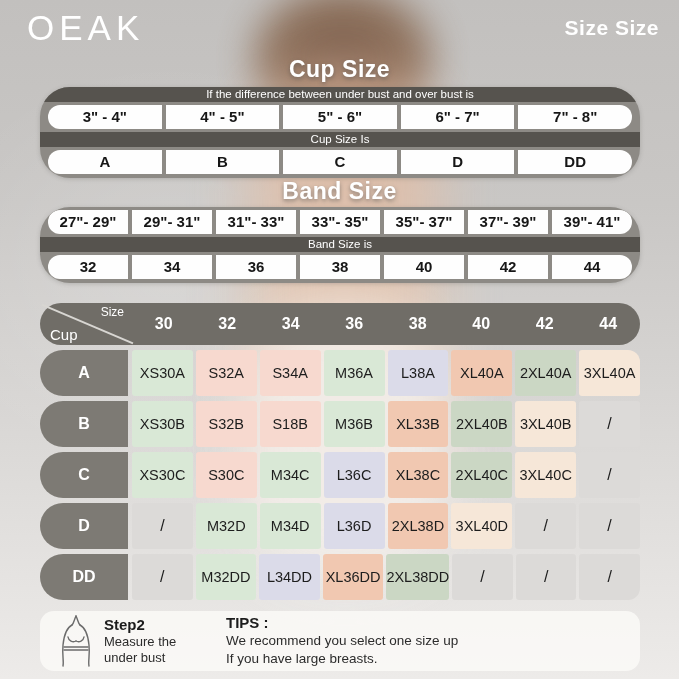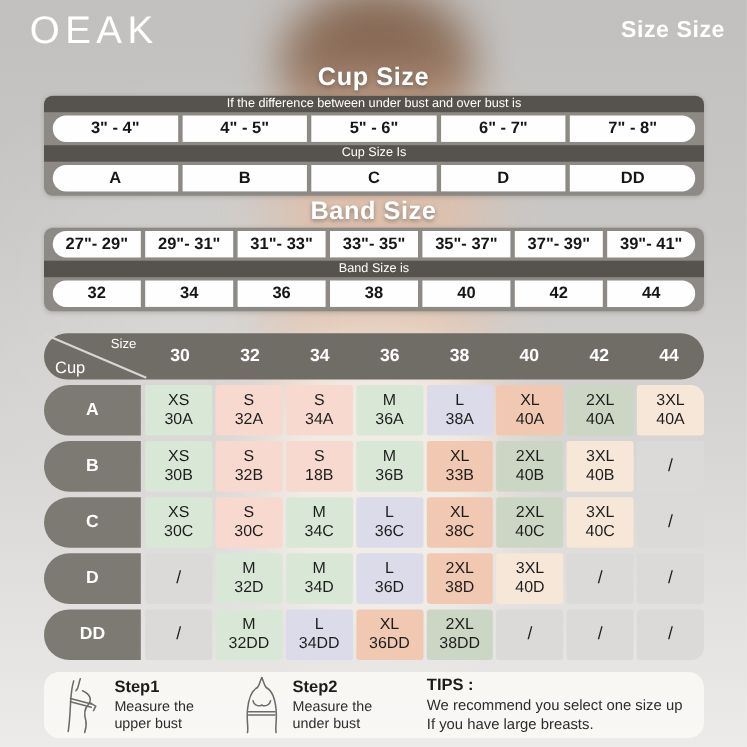--- a/index.html
+++ b/index.html
@@ -22,21 +22,21 @@
   .layer{position:absolute;z-index:1;}
 
   .logo{left:27px;top:8px;color:#fff;font-size:35px;font-weight:500;letter-spacing:5px;}
   .size-chart{right:20px;top:16px;color:#fff;font-size:21px;font-weight:600;letter-spacing:.5px;}
 
   .section-title{left:0;width:679px;text-align:center;color:#fff;font-size:23px;font-weight:700;
     letter-spacing:.5px;text-shadow:0 2px 4px rgba(90,88,85,.65);}
   .cup-title{top:56px;}
   .band-title{top:178px;}
 
-  .gtable{left:40px;width:600px;background:#8d8a85;border-radius:8px;overflow:hidden;
+  .gtable{left:40px;width:600px;background:#8d8a85;border-radius:30px;overflow:hidden;
     box-shadow:0 1px 4px rgba(80,78,75,.25);}
   .cup-table{top:87px;}
   .band-table{top:207px;}
   .bar{height:15px;line-height:15px;text-align:center;color:#fff;font-size:11.5px;background:#56534e;}
   .wrow{display:flex;gap:4px;margin:3px 8px;}
   .wcell{flex:1;height:24px;line-height:24px;background:#fefefe;text-align:center;
     color:#161616;font-size:15px;font-weight:600;}
   .wrow .wcell:first-child{border-radius:13px 0 0 13px;}
   .wrow .wcell:last-child{border-radius:0 13px 13px 0;}
   .gtable .pad{height:1px;}
@@ -48,21 +48,21 @@
     transform:rotate(23deg);transform-origin:center;}
   .mcorner .lbl-size{position:absolute;right:8px;top:2px;font-size:12px;}
   .mcorner .lbl-cup{position:absolute;left:10px;bottom:2px;font-size:15px;}
   .mcols{display:flex;flex:1;}
   .mcol{flex:1;display:flex;align-items:center;justify-content:center;font-size:16px;font-weight:700;}
 
   .matrix-body{left:40px;top:350px;width:600px;display:flex;flex-direction:column;gap:5px;}
   .mrow{display:flex;height:46px;}
   .rpill{width:88px;flex:none;margin-right:4px;background:#7d7a74;border-radius:23px 0 0 23px;
     display:flex;align-items:center;justify-content:center;color:#fff;font-size:16px;font-weight:700;}
-  .mcell{flex:1;margin-right:3px;border-radius:3px;display:flex;flex-direction:column;
+  .mcell{flex:1;margin-right:3px;border-radius:3px;display:flex;flex-direction:row;
     align-items:center;justify-content:center;font-size:14.5px;font-weight:500;color:#1d1d1d;line-height:1.15;}
   .mcell:last-child{margin-right:0;}
   .mcell.slash{font-size:16px;}
   .mrow:first-child .mcell:last-child{border-top-right-radius:12px;}
   .mrow:last-child .mcell:last-child{border-bottom-right-radius:12px;}
   .mrow:last-child .mcell:first-of-type{border-bottom-left-radius:6px;}
 
   .footer{left:40px;top:611px;width:600px;height:60px;background:rgba(252,251,249,.78);
     border-radius:14px;display:flex;align-items:center;padding:0 16px;box-sizing:border-box;}
   .step{display:flex;align-items:center;gap:8px;margin-right:22px;}
@@ -294,36 +294,20 @@
           <div>2XL</div>
           <div>38DD</div>
         </div>
         <div class="mcell slash" style="background: rgb(220, 218, 216);">/</div>
         <div class="mcell slash" style="background: rgb(220, 218, 216);">/</div>
         <div class="mcell slash" style="background: rgb(220, 218, 216);">/</div>
       </div>
     </div>
 
   <div class="layer footer">
-    <div class="step">
-      <svg width="40" height="52" viewBox="0 0 40 52">
-        <g fill="none" stroke="#6b6b6b" stroke-width="1.4" stroke-linecap="round">
-          <path d="M17 2 C15 7 16 10 13 13"></path>
-          <path d="M11 4 C7 16 9 30 6 50"></path>
-          <path d="M19 13 C26 16 28 21 24 26 C21 29 20 33 22 40 C23 45 22 48 21 51"></path>
-          <path d="M8 20 L27 25"></path>
-          <path d="M8 23 L27 28"></path>
-          <path d="M26 24 L31 27 L29 31"></path>
-        </g>
-      </svg>
-      <div>
-        <div class="step-label">Step1</div>
-        <div class="step-text">Measure the upper bust</div>
-      </div>
-    </div>
     <div class="step">
       <svg width="40" height="52" viewBox="0 0 40 52">
         <g fill="none" stroke="#6b6b6b" stroke-width="1.4" stroke-linecap="round">
           <path d="M20 1 C18 5 18 8 16 10"></path>
           <path d="M20 1 C22 5 22 8 24 10"></path>
           <path d="M16 10 C10 13 8 20 7 30 C6 40 8 46 7 51"></path>
           <path d="M24 10 C30 13 32 20 33 30 C34 40 32 46 33 51"></path>
           <path d="M12 22 a5.5 5.5 0 0 0 8 4"></path>
           <path d="M28 22 a5.5 5.5 0 0 1 -8 4"></path>
           <path d="M8 32 H32"></path>

